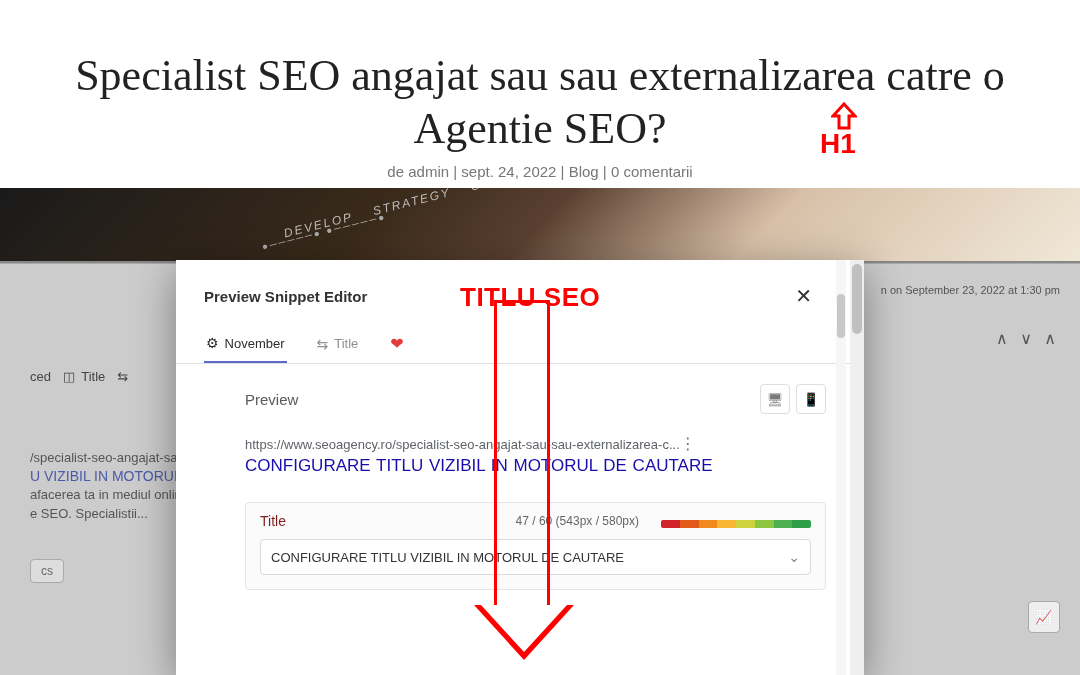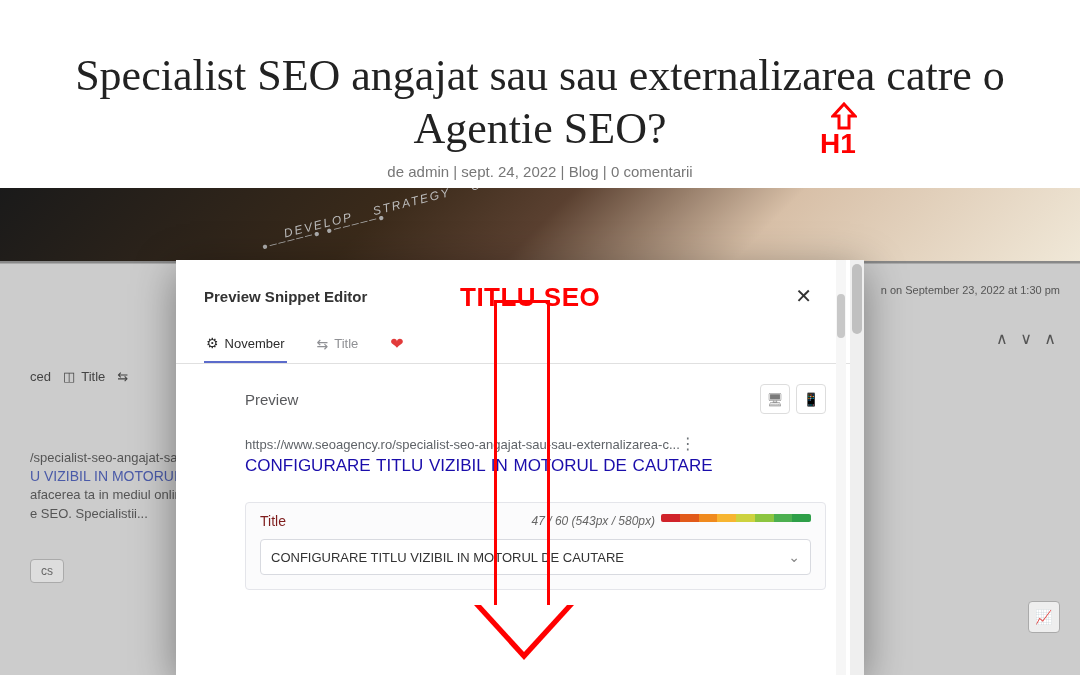--- a/index.html
+++ b/index.html
@@ -309,23 +309,22 @@
     color: #666;
   }
   .title-top .lbl {
     color: #7f1d1d;
     font-size: 14px;
     font-weight: 500;
     text-align: center;
   }
   .title-top .count-rail {
     display: flex;
-    align-items: flex-start;
-    gap: 6px;
-    font-style: italic;
+    align-items: flex-end;
+    gap: 22px;
   }
   .rail {
     display: flex;
     height: 8px;
     width: 150px;
     border-radius: 2px;
     overflow: hidden;
   }
   .rail .seg { flex:1; }
   .seg.s1{background:#d0232a;} .seg.s2{background:#e25a1a;} .seg.s3{background:#f08a1e;} .seg.s4{background:#f7b531;}

